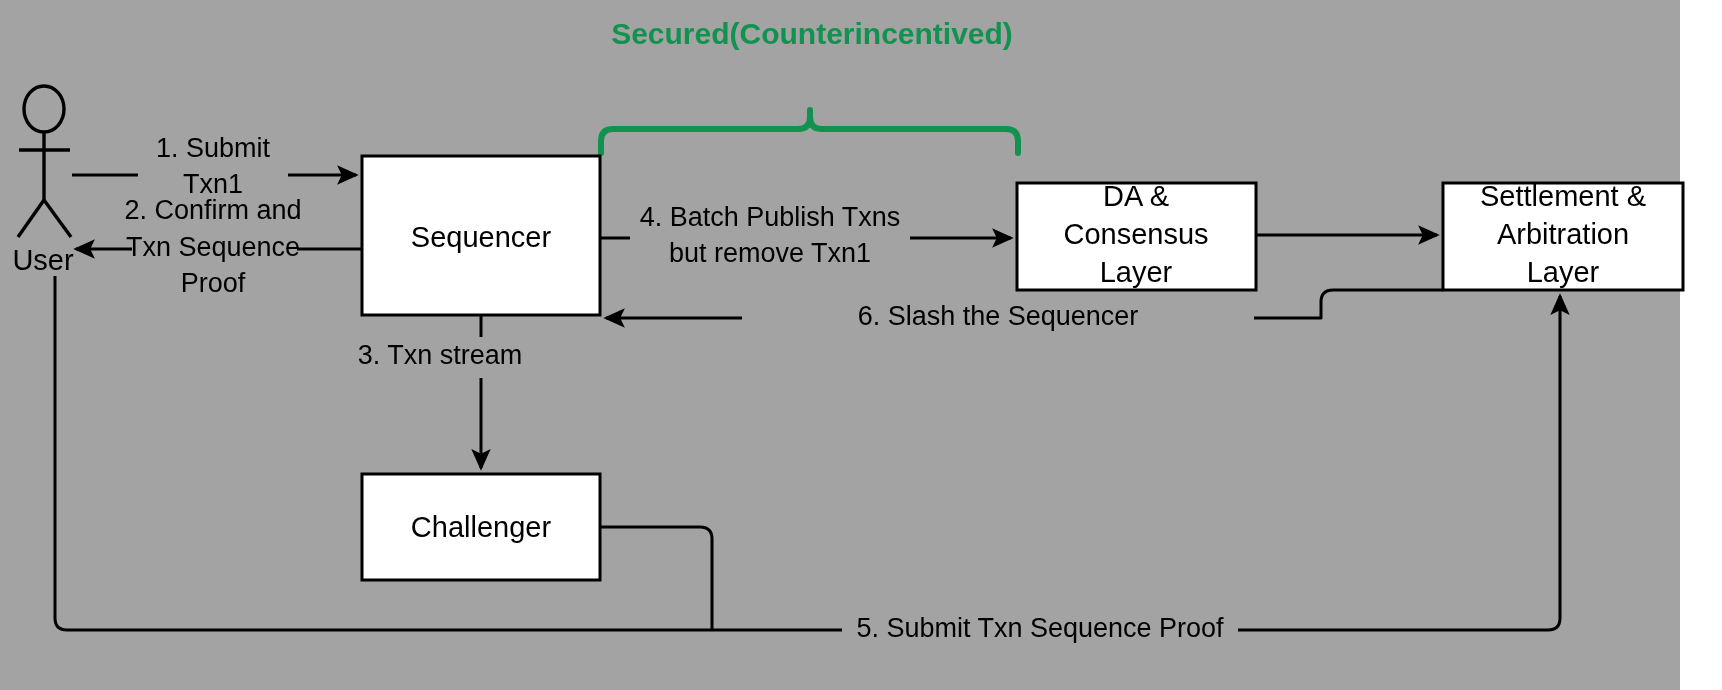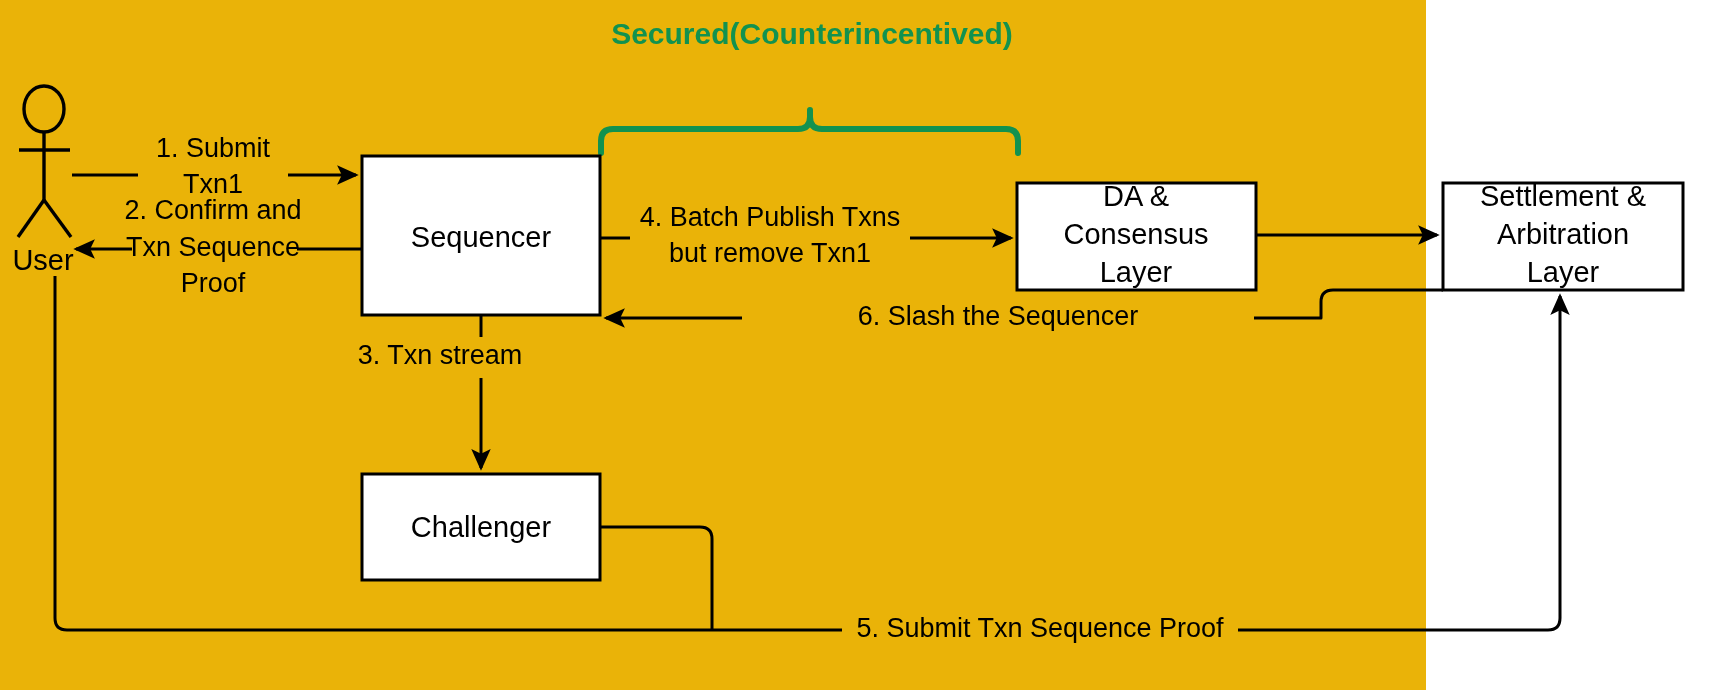--- a/index.html
+++ b/index.html
@@ -8,23 +8,23 @@
     background: #ffffff;
   }
   body {
     width: 1722px;
     height: 690px;
     font-family: "Liberation Sans", sans-serif;
     overflow: hidden;
   }
   #diagram-root {
     position: relative;
-    width: 1426px;
+    width: 1680px;
     height: 690px;
-    background: #eab308;
+    background: #a3a3a3;
   }
   svg#diagram {
     display: block;
     width: 1722px;
     height: 690px;
   }
   .node-box {
     fill: #ffffff;
     stroke: #000000;
     stroke-width: 3;

